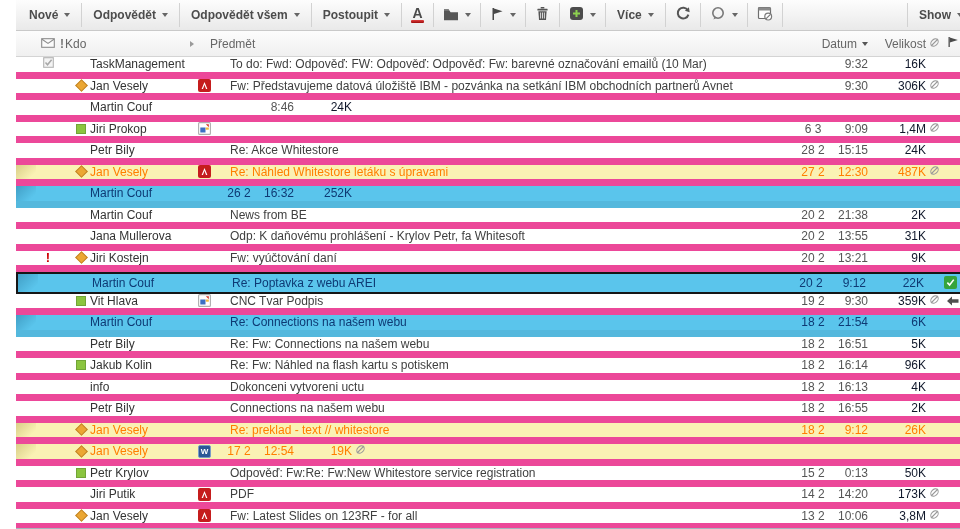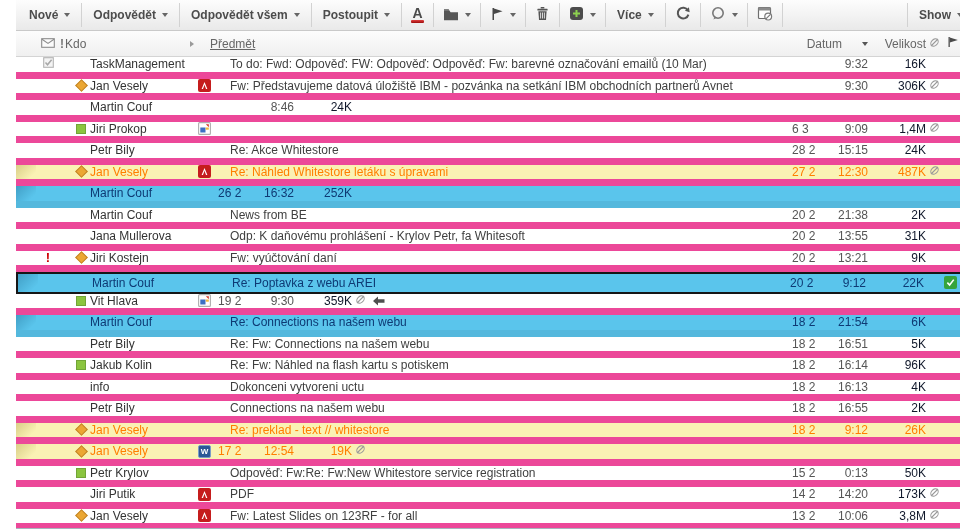--- a/index.html
+++ b/index.html
@@ -29,42 +29,42 @@
     height:26px;display:flex;align-items:center;
     background:linear-gradient(#fcfcfc,#f0f0f0);
     border-bottom:1px solid #d4d4d4;box-sizing:border-box;
     color:#666;font-size:12px;padding-right:14px;
   }
   .hd-flag{width:20px;}
   .hd-status{width:24px;display:flex;justify-content:center;align-items:center;}
   .hd-kdo{width:138px;display:flex;align-items:center;}
   .hd-kdo .pri{color:#777;font-weight:bold;margin-right:1px;}
   .expander{margin-left:auto;margin-right:4px;width:0;height:0;border-top:3.5px solid transparent;border-bottom:3.5px solid transparent;border-left:4.5px solid #9a9a9a;}
-  .hd-subject{flex:1;padding-left:12px;text-decoration:underline;}
-  .hd-date{width:76px;display:flex;justify-content:flex-end;align-items:center;gap:20px;}
+  .hd-subject{flex:1;padding-left:12px;}
+  .hd-date{width:76px;display:flex;justify-content:flex-end;align-items:center;gap:5px;}
   .sort-caret{width:0;height:0;border-left:3.5px solid transparent;border-right:3.5px solid transparent;border-top:4px solid #555;}
   .hd-size{width:58px;text-align:right;}
   .hd-clip{width:17px;display:flex;justify-content:center;align-items:center;}
   .hd-flagicon{width:19px;display:flex;justify-content:center;align-items:center;}
   
   .list{position:absolute;left:0;top:57px;right:14px;bottom:0;overflow:hidden;}
   .row{
     display:flex;align-items:center;height:21.5px;box-sizing:border-box;
     border-bottom:7px solid #ec4899;font-size:12px;background:#fff;cursor:pointer;
   }
   .col-flag{width:20px;height:100%;flex:0 0 auto;}
   .hl-yellow .col-flag{background:linear-gradient(135deg,rgba(120,100,0,.25),rgba(120,100,0,0) 80%);}
   .hl-blue .col-flag{background:linear-gradient(135deg,rgba(0,60,100,.28),rgba(0,60,100,0) 80%);}
   .col-status{width:24px;display:flex;justify-content:center;align-items:center;flex:0 0 auto;}
   .col-marker{width:30px;display:flex;justify-content:flex-end;align-items:center;padding-right:4px;box-sizing:border-box;flex:0 0 auto;}
   .col-sender{width:108px;overflow:hidden;white-space:nowrap;flex:0 0 auto;color:#333;}
   .col-ficon{width:20px;display:flex;justify-content:flex-start;align-items:center;flex:0 0 auto;}
   .col-subject{flex:1;padding-left:12px;overflow:hidden;white-space:nowrap;color:#3f3f3f;}
   .col-date{width:76px;display:flex;align-items:center;flex:0 0 auto;color:#555;}
-  .date-day{flex:1;text-align:left;}
+  .date-day{flex:1;text-align:center;}
   .date-time{width:34px;text-align:right;}
   .col-size{width:58px;text-align:right;flex:0 0 auto;color:#0f172a;}
   .col-clip{width:17px;display:flex;justify-content:center;align-items:center;flex:0 0 auto;}
   .col-trail{width:19px;display:flex;justify-content:center;align-items:center;flex:0 0 auto;}
   
   .hl-yellow{background:#faf2b4;}
   .hl-yellow .col-sender,.hl-yellow .col-subject,.hl-yellow .col-date,.hl-yellow .col-size{color:#ff7f00;}
   .hl-blue{background:#5ac5ec;border-bottom-color:#54b8dd;}
   .hl-blue .col-sender,.hl-blue .col-subject,.hl-blue .col-date,.hl-blue .col-size{color:#0e3a74;}
   .row.selected{border:2px solid #161616;}
@@ -679,20 +679,21 @@
 
       <span class="icon-img">
         <svg width="13" height="13" viewBox="0 0 13 13">
               <rect x=".6" y=".6" width="11.8" height="11.8" rx="1" fill="#fff" stroke="#aeaeae" stroke-width="1.1"></rect>
               <rect x="2.3" y="5.5" width="5.2" height="5" fill="#3c6fc4"></rect>
               <path d="M7.8 2.3 h3 v3 Z" fill="#d33a2a"></path>
               <rect x="7.8" y="5.5" width="3" height="2.2" fill="#f0b93c"></rect>
             </svg>
       </span>
     </div>
+    <div class="col-subject"><span class="subject">CNC Tvar Podpis</span></div>
     <div class="col-date">
           <span class="date-day">19 2</span>
           <span class="date-time">9:30</span>
         </div>
     <div class="col-size"><span class="size">359K</span></div>
     <div class="col-clip">
       <span class="icon-att">
         <svg width="11" height="11" viewBox="0 0 11 11">
               <ellipse cx="5.5" cy="5.5" rx="4.2" ry="3.1" transform="rotate(-45 5.5 5.5)" fill="none" stroke="#9a9a9a" stroke-width="1.1"></ellipse>
               <line x1="2" y1="9" x2="9" y2="2" stroke="#9a9a9a" stroke-width="1.1"></line>

